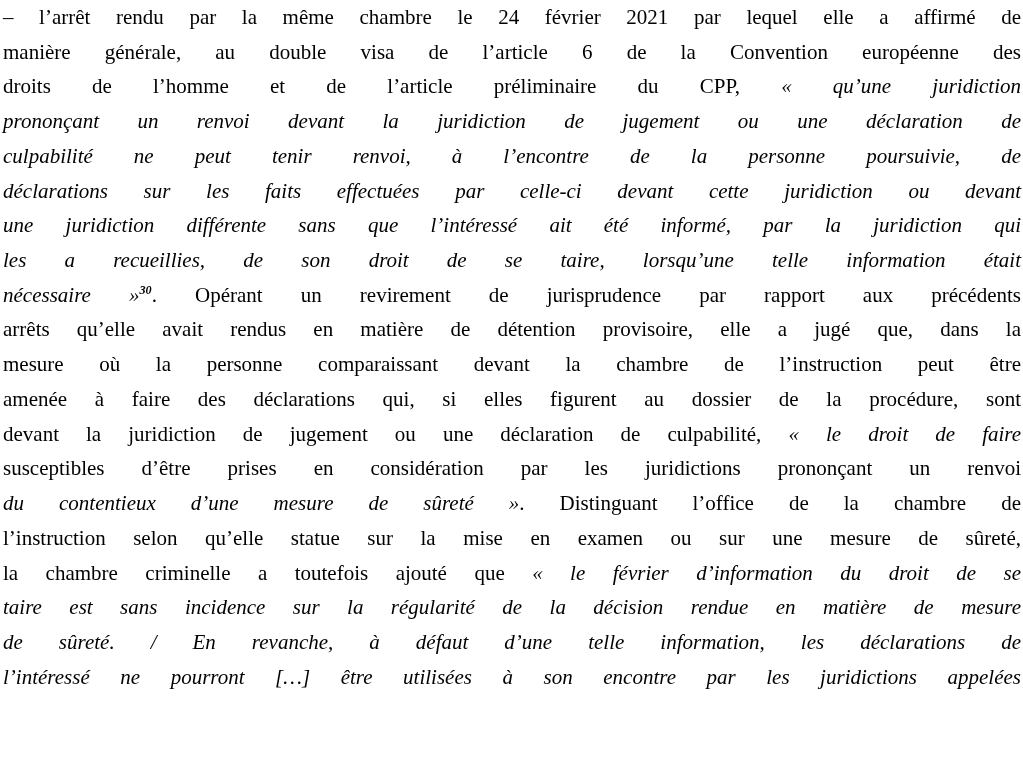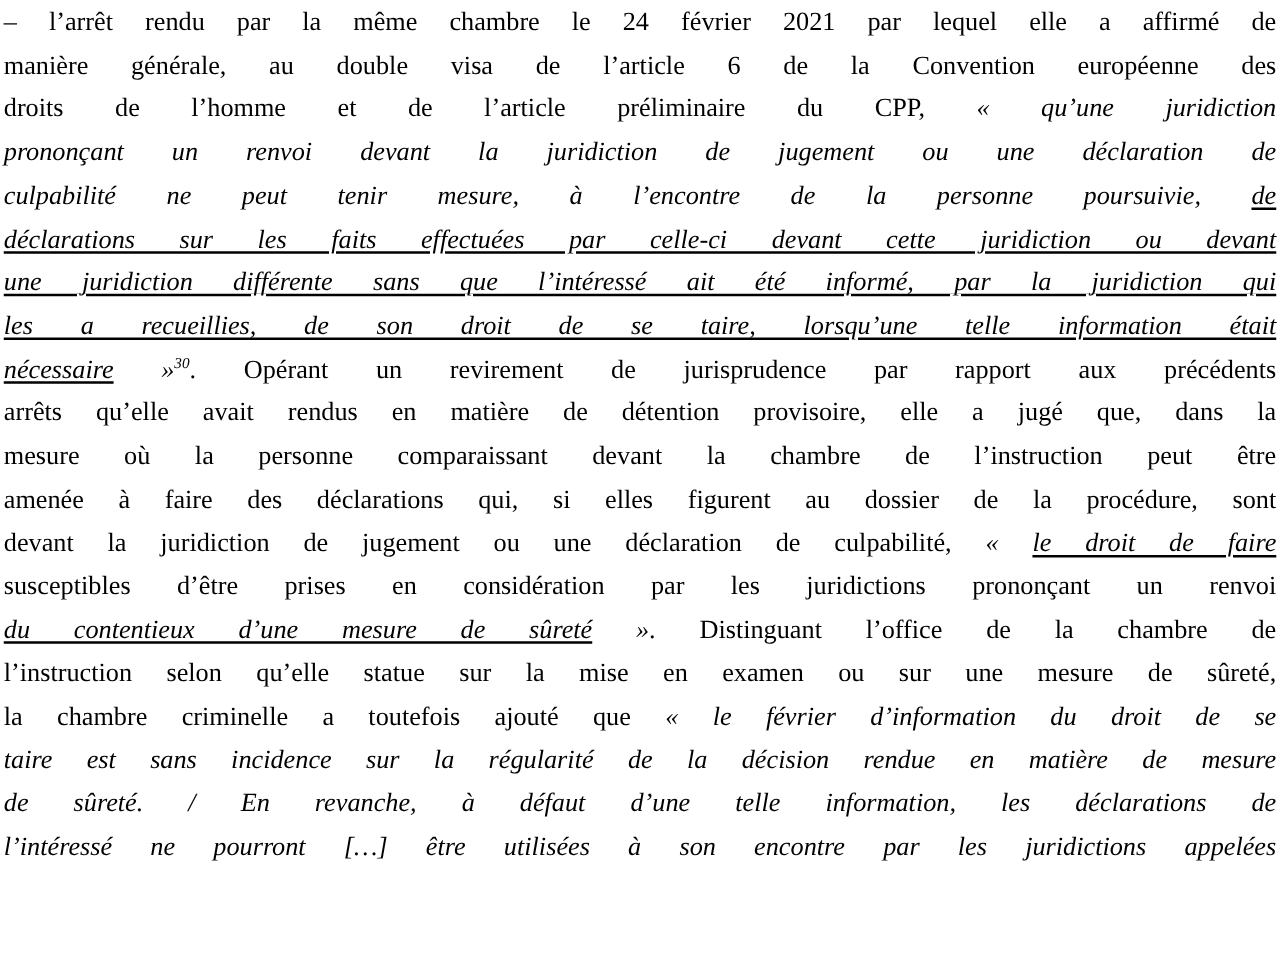--- a/index.html
+++ b/index.html
@@ -26,41 +26,41 @@
   .line {
     height: 34.72px;
     text-align: justify;
     text-align-last: justify;
     white-space: normal;
   }
   .it {
     font-style: italic;
   }
   .ul {
-    text-decoration: underline;
     text-decoration-thickness: 2px;
     text-underline-offset: 3px;
   }
   .sup {
     font-style: italic;
     font-size: 0.58em;
     vertical-align: super;
     line-height: 0;
     text-decoration: none;
+    font-weight: bold;
   }
 </style>
 </head>
 <body>
 
 <div class="page" id="paragraph">
     <div class="line"><span>– l’arrêt rendu par la même chambre le 24 février 2021 par lequel elle a affirmé de</span></div>
     <div class="line"><span>manière générale, au double visa de l’article 6 de la Convention européenne des</span></div>
     <div class="line"><span>droits de l’homme et de l’article préliminaire du CPP, </span><span class="it">« qu’une juridiction</span></div>
     <div class="line"><span class="it">prononçant un renvoi devant la juridiction de jugement ou une déclaration de</span></div>
-    <div class="line"><span class="it">culpabilité ne peut tenir mesure, à l’encontre de la personne poursuivie, </span><span class="it ul">de</span></div>
+    <div class="line"><span class="it">culpabilité ne peut tenir renvoi, à l’encontre de la personne poursuivie, </span><span class="it ul">de</span></div>
     <div class="line"><span class="it ul">déclarations sur les faits effectuées par celle-ci devant cette juridiction ou devant</span></div>
     <div class="line"><span class="it ul">une juridiction différente sans que l’intéressé ait été informé, par la juridiction qui</span></div>
     <div class="line"><span class="it ul">les a recueillies, de son droit de se taire, lorsqu’une telle information était</span></div>
     <div class="line"><span class="it ul">nécessaire</span><span class="it"> »</span><span class="sup">30</span><span>. Opérant un revirement de jurisprudence par rapport aux précédents</span></div>
     <div class="line"><span>arrêts qu’elle avait rendus en matière de détention provisoire, elle a jugé que, dans la</span></div>
     <div class="line"><span>mesure où la personne comparaissant devant la chambre de l’instruction peut être</span></div>
     <div class="line"><span>amenée à faire des déclarations qui, si elles figurent au dossier de la procédure, sont</span></div>
     <div class="line"><span>devant la juridiction de jugement ou une déclaration de culpabilité, </span><span class="it">« </span><span class="it ul">le droit de faire</span></div>
     <div class="line"><span>susceptibles d’être prises en considération par les juridictions prononçant un renvoi</span></div>
     <div class="line"><span class="it ul">du contentieux d’une mesure de sûreté</span><span class="it"> »</span><span>. Distinguant l’office de la chambre de</span></div>

